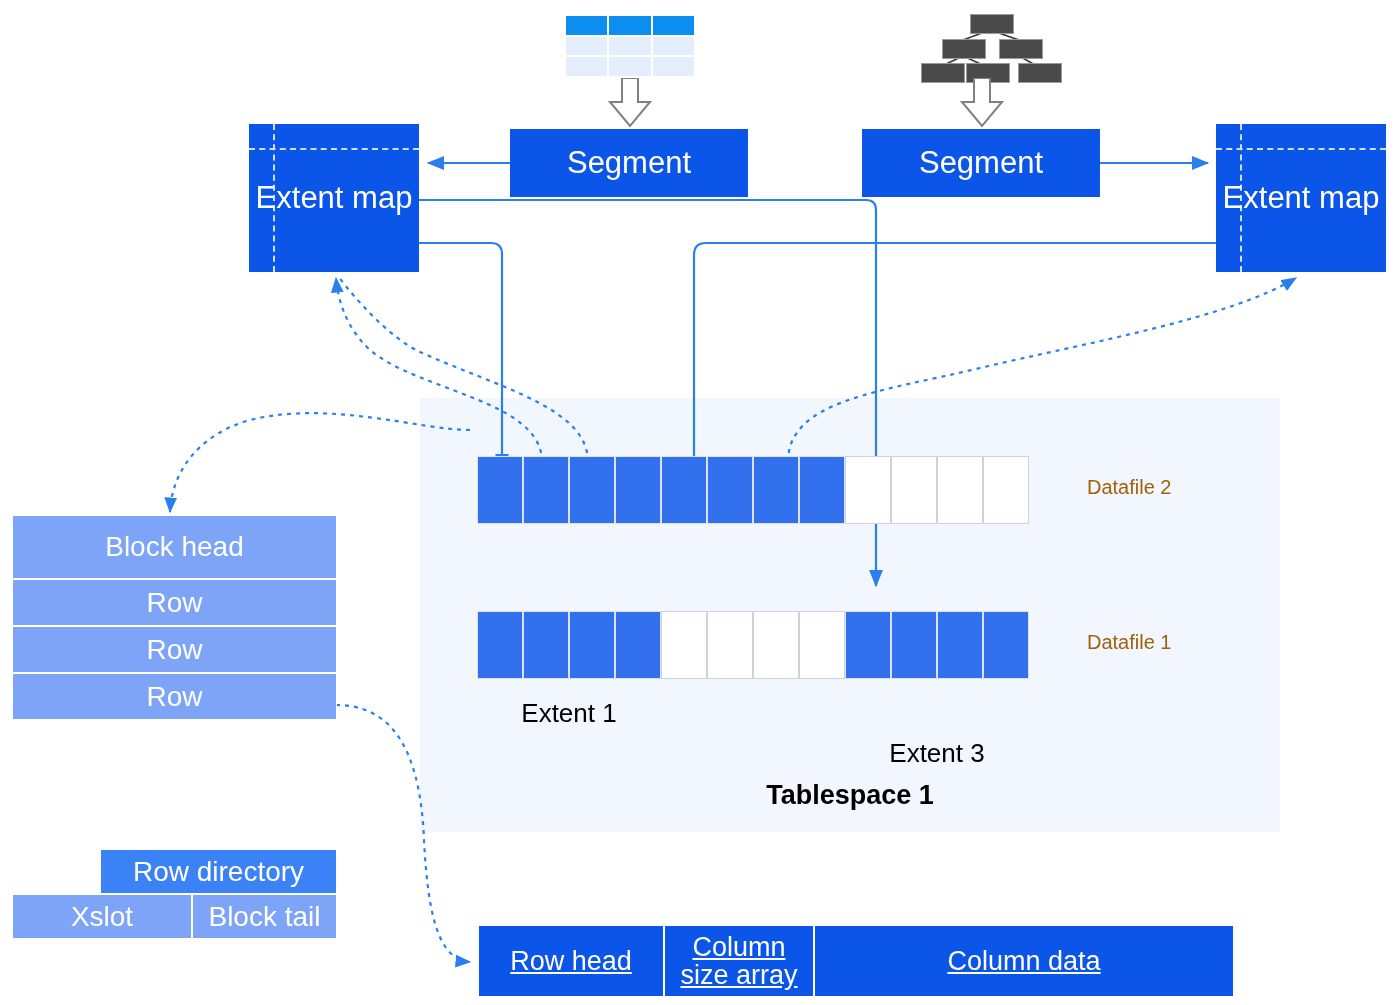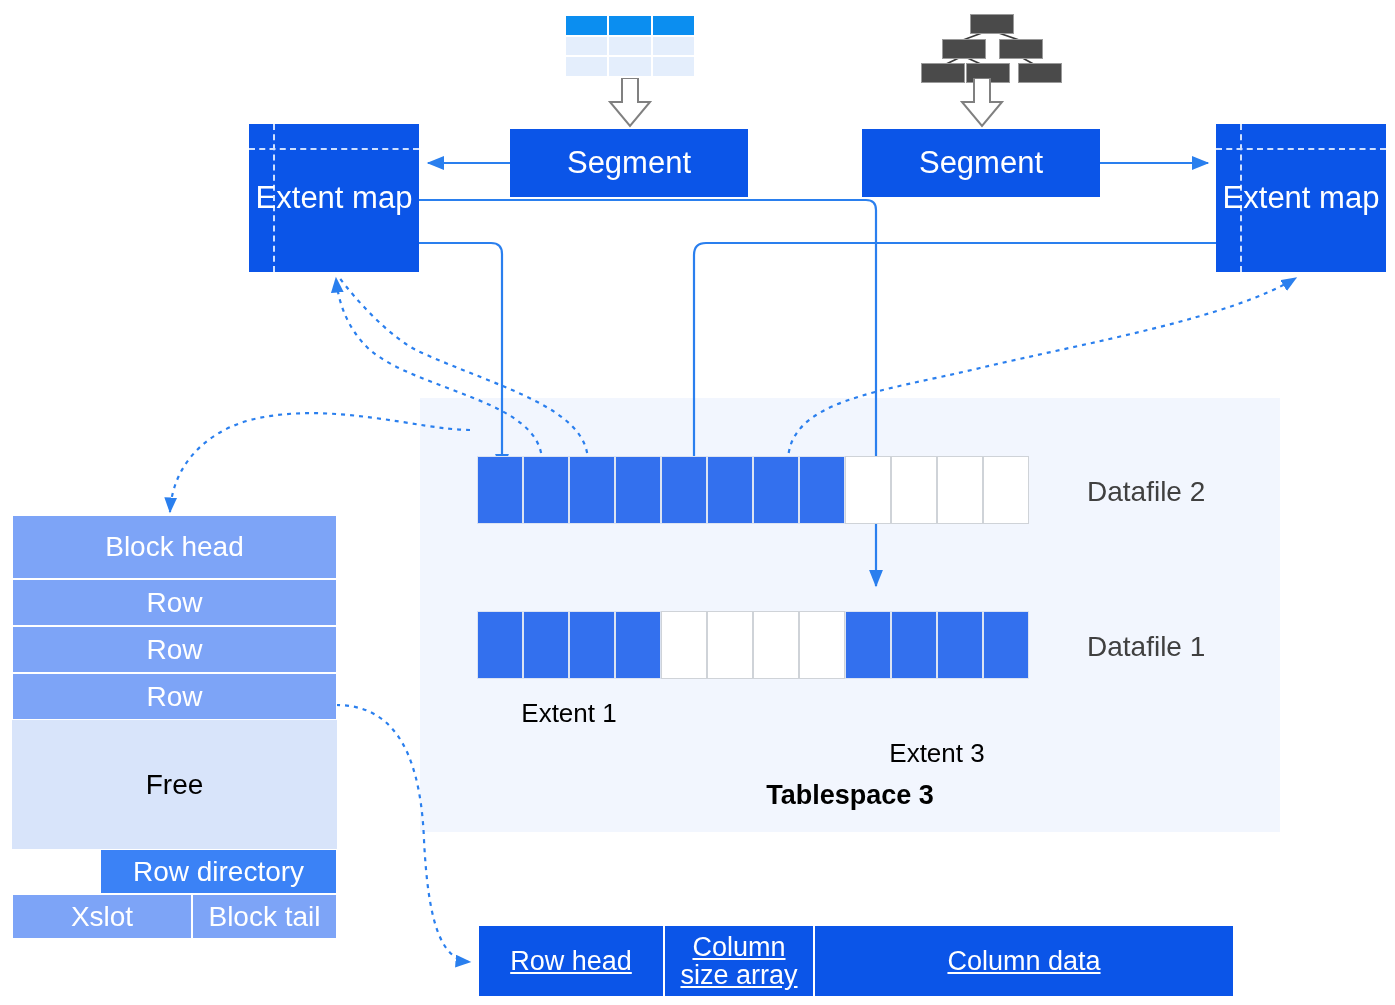--- a/index.html
+++ b/index.html
@@ -16,21 +16,21 @@
   #tablespace-panel{position:absolute;left:420px;top:398px;width:860px;height:434px;
        background:#f2f6fe;}
   .ts-title{position:absolute;left:420px;top:780px;width:860px;text-align:center;
        font-size:27px;font-weight:bold;color:#000;}
 
   
   .strip{position:absolute;display:flex;}
   .cell{width:46px;height:68px;box-sizing:border-box;border:1px solid #cfd3d8;}
   .cell.full{background:#3370ee;border-color:#dbe3f2;}
   .cell.empty{background:#ffffff;border-color:#cfd3d8;}
-  .df-label{position:absolute;font-size:28px;color:#404040;}
+  .df-label{position:absolute;font-size:20px;color:#a16207;}
 
   .extent-label{position:absolute;font-size:26px;color:#000;text-align:center;}
 
   
   .segment{background:#0b55e8;font-size:31px;}
 
   
   .extentmap{background:#0b55e8;font-size:31px;}
   .extentmap .emline-v{position:absolute;top:0;bottom:0;border-left:2px dashed #cfe0ff;}
   .extentmap .emline-h{position:absolute;left:0;right:0;border-top:2px dashed #cfe0ff;}
@@ -182,38 +182,35 @@
       <div class="cell full"></div>
       <div class="cell full"></div>
       <div class="cell full"></div>
       <div class="cell full"></div>
     </div>
   <div class="df-label" style="left:1087px;top:631px;">Datafile 1</div>
 
   <div class="extent-label" style="left:477px;top:698px;width:184px;">Extent 1</div>
   <div class="extent-label" style="left:845px;top:698px;width:184px;margin-top:40px;">Extent 3</div>
 
-  <div class="ts-title">Tablespace 3</div>
+  <div class="ts-title">Tablespace 1</div>
 
   <div id="block-diagram">
     <div class="brow" style="top:0px;width:325px;height:64px;">
       <span>Block head</span>
     </div>
     <div class="brow" style="top:64px;width:325px;height:47px;">
       <span>Row</span>
     </div>
     <div class="brow" style="top:111px;width:325px;height:47px;">
       <span>Row</span>
     </div>
     <div class="brow" style="top:158px;width:325px;height:47px;">
       <span>Row</span>
     </div>
-    <div class="brow free" style="top:205px;width:325px;height:129px;">
-      <span>Free</span>
-    </div>
     <div class="brow dir" style="top:334px;left:88px;width:237px;height:45px;">
       <span>Row directory</span>
     </div>
     <div class="brow" style="top:379px;left:0px;width:180px;height:45px;">
       <span>Xslot</span>
     </div>
     <div class="brow" style="top:379px;left:180px;width:145px;height:45px;">
       <span>Block tail</span>
     </div>
   </div>

